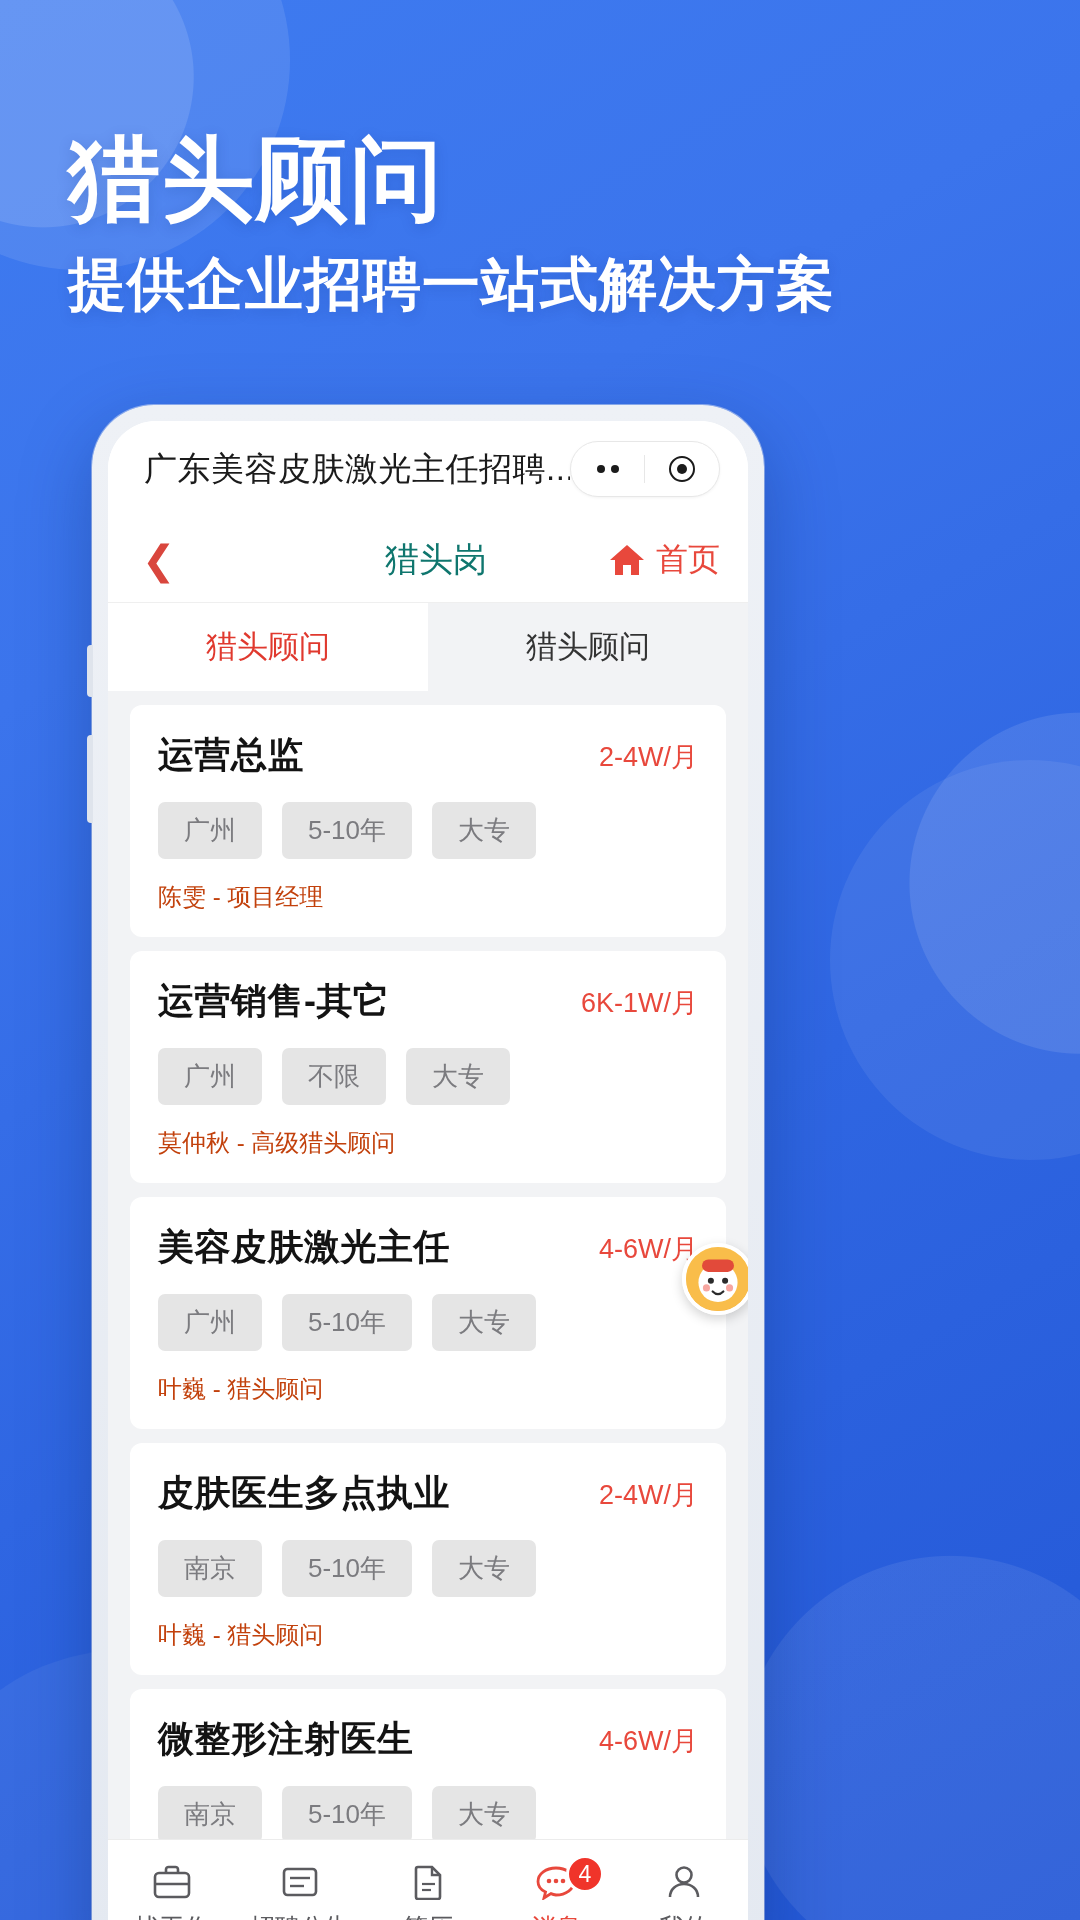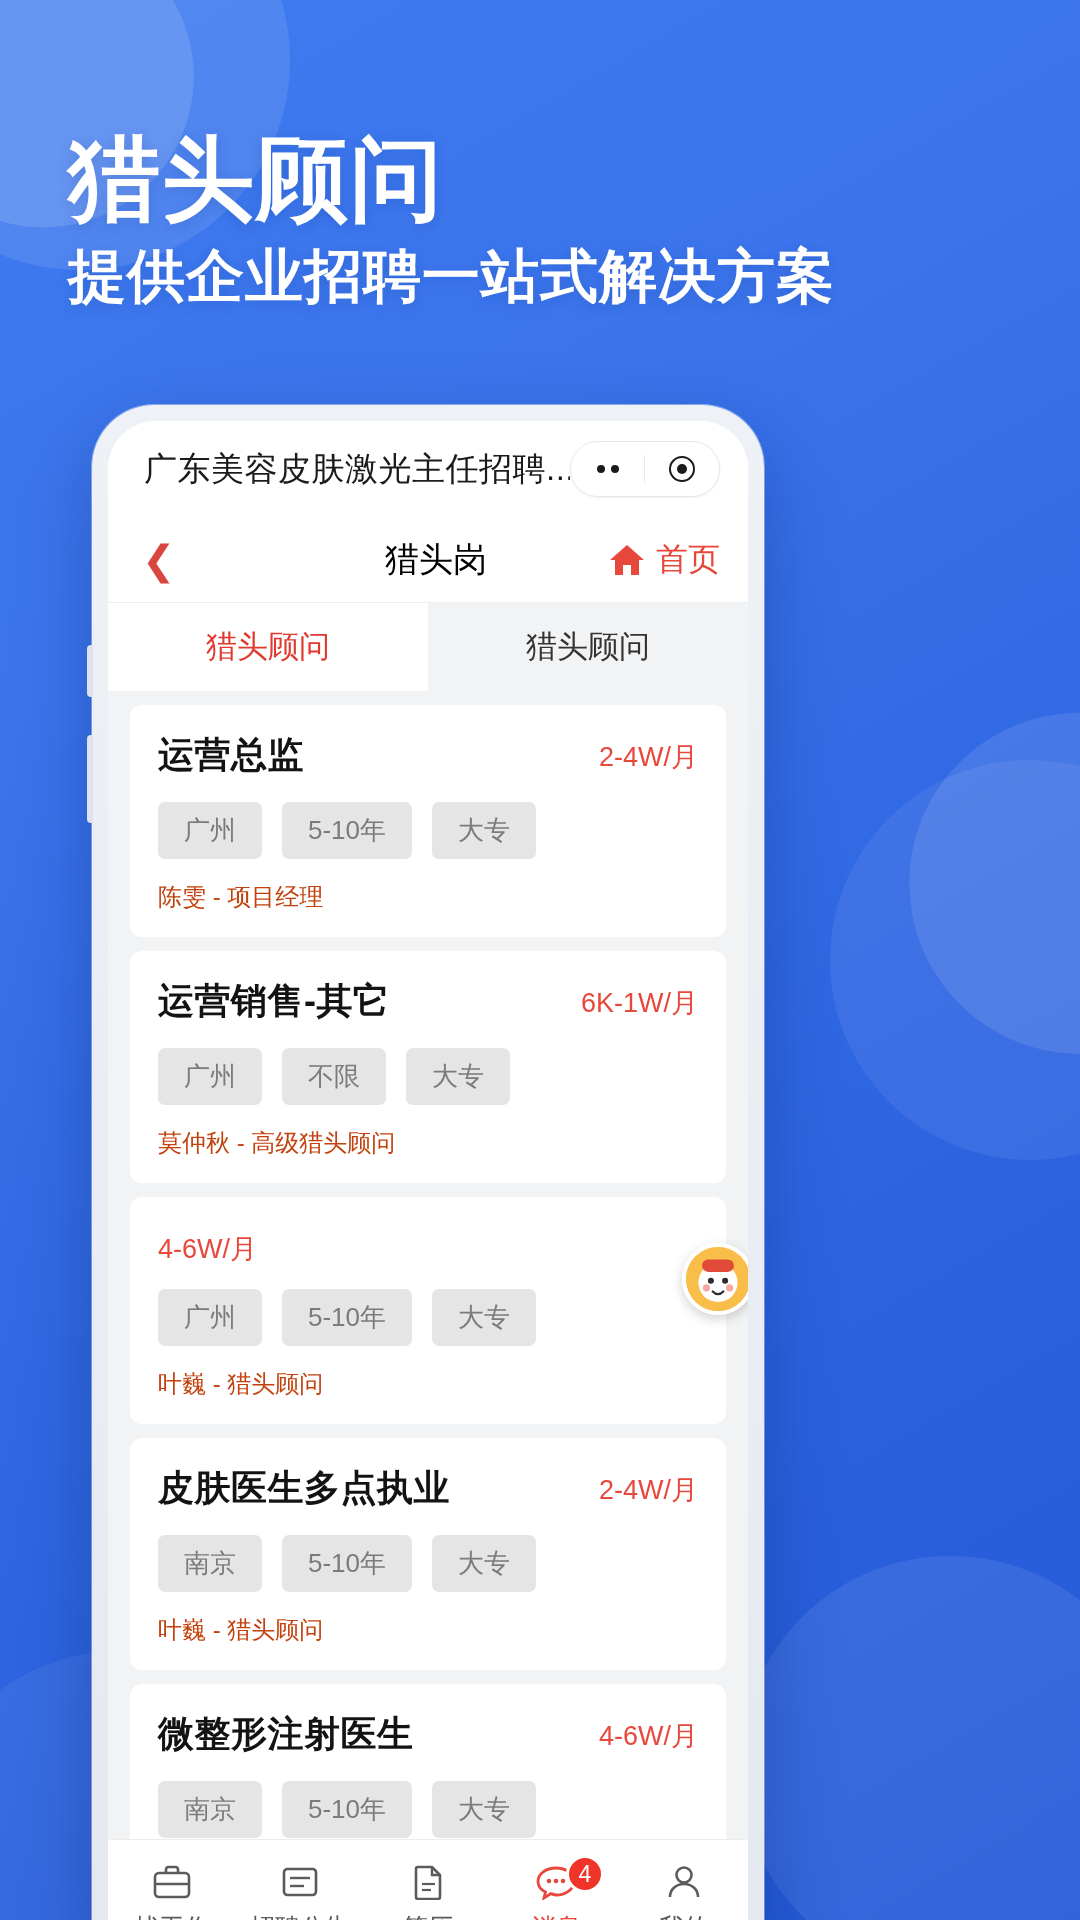--- a/index.html
+++ b/index.html
@@ -37,21 +37,21 @@
   }
 
   
   .hero { position:absolute; left:68px; top:130px; z-index:5; }
   .hero-title {
     font-size:92px; font-weight:bold; color:#ffffff;
     letter-spacing:2px; line-height:1.08;
     text-shadow:0 3px 14px rgba(0,40,120,.18);
   }
   .hero-sub {
-    margin-top:14px;
+    margin-top:22px;
     font-size:58px; font-weight:bold; color:#ffffff;
     letter-spacing:1px; line-height:1.15;
     text-shadow:0 3px 14px rgba(0,40,120,.18);
   }
 
   
   .phone {
     position:absolute; left:92px; top:405px;
     width:672px; height:1560px;
     background:linear-gradient(180deg,#eef1f6 0%,#e4e9f1 100%);
@@ -113,21 +113,21 @@
     background:#fff;
     border-bottom:1px solid #efefef;
     position:relative;
   }
   .nav-back{
     font-size:40px; color:#d9463d; line-height:1; width:44px;
     font-weight:300;
   }
   .nav-title{
     position:absolute; left:16px; right:0; text-align:center;
-    font-size:34px; color:#000000;
+    font-size:34px; color:#0f766e;
     pointer-events:none;
   }
   .nav-home{
     margin-left:auto; display:flex; align-items:center; gap:10px; z-index:2;
   }
   .home-ico{ width:38px; height:34px; position:relative; display:block; }
   .home-ico svg{ display:block; }
   .nav-home span{ font-size:32px; color:#e8483c; }
 
   
@@ -265,20 +265,21 @@
         <div class="chips">
           <span class="chip">广州</span>
           <span class="chip">不限</span>
           <span class="chip">大专</span>
         </div>
         <div class="recruiter">莫仲秋 - 高级猎头顾问</div>
       </div>
 
       <div class="card">
         <div class="card-top">
+          <div class="job-title">美容皮肤激光主任</div>
           <div class="salary">4-6W/月</div>
         </div>
         <div class="chips">
           <span class="chip">广州</span>
           <span class="chip">5-10年</span>
           <span class="chip">大专</span>
         </div>
         <div class="recruiter">叶巍 - 猎头顾问</div>
       </div>
 

